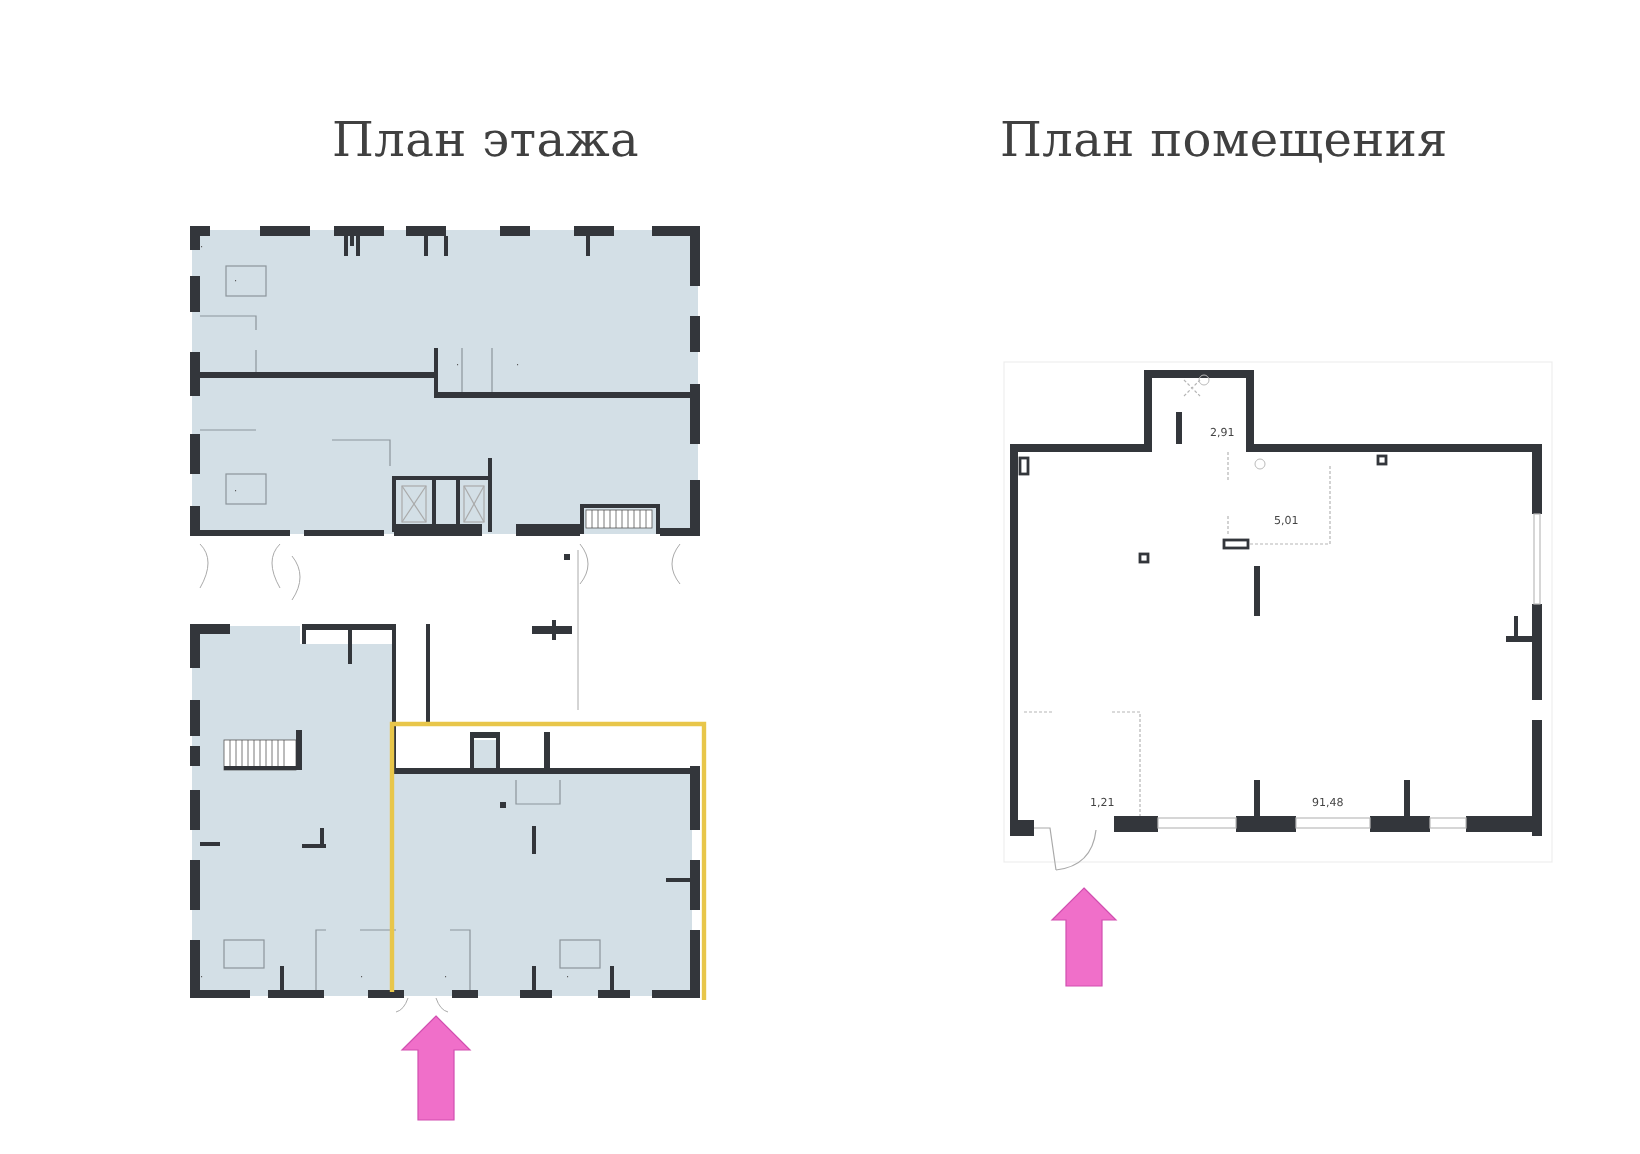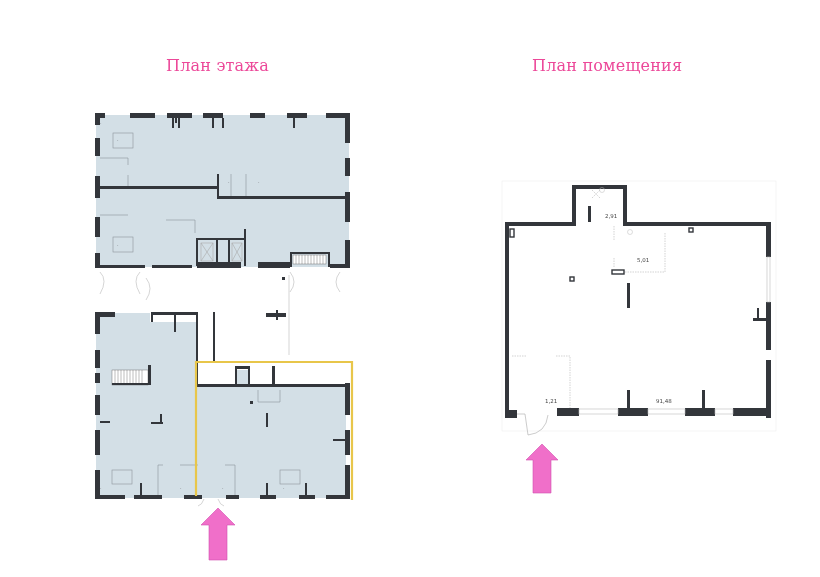--- a/index.html
+++ b/index.html
@@ -1,19 +1,19 @@
 <!DOCTYPE html>
 <html><head>
   <meta charset="utf-8">
   <style>
     html, body { margin:0; padding:0; background:#ffffff; }
     body { width:820px; height:577px; position:relative; overflow:hidden; font-family:"DejaVu Serif", serif; }
-    .title { position:absolute; color:#ec4899; font-family:"DejaVu Serif", serif; font-size:16px; letter-spacing:0.2px; white-space:nowrap; }
+    .title { position:absolute; color:#404040; font-family:"DejaVu Serif", serif; font-size:24px; letter-spacing:0.2px; white-space:nowrap; }
     #t1 { left:166px; top:56px; }
-    #t2 { left:532px; top:56px; }
+    #t2 { left:500px; top:56px; }
     svg { position:absolute; left:0; top:0; }
     .lbl { font-family:"DejaVu Sans", sans-serif; font-size:5px; fill:#555; }
     .lbl2 { font-family:"DejaVu Sans", sans-serif; font-size:5.5px; fill:#444; }
   </style>
 </head>
 <body>
 
 <div id="t1" class="title">План этажа</div>
 <div id="t2" class="title">План помещения</div>
 

